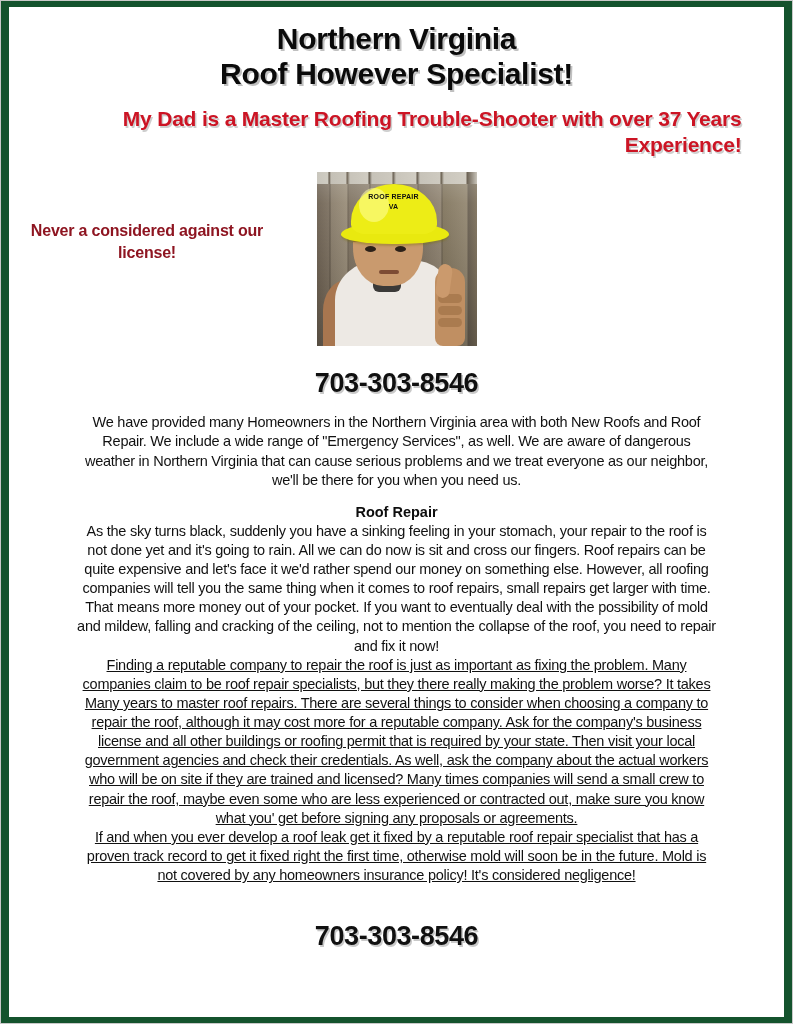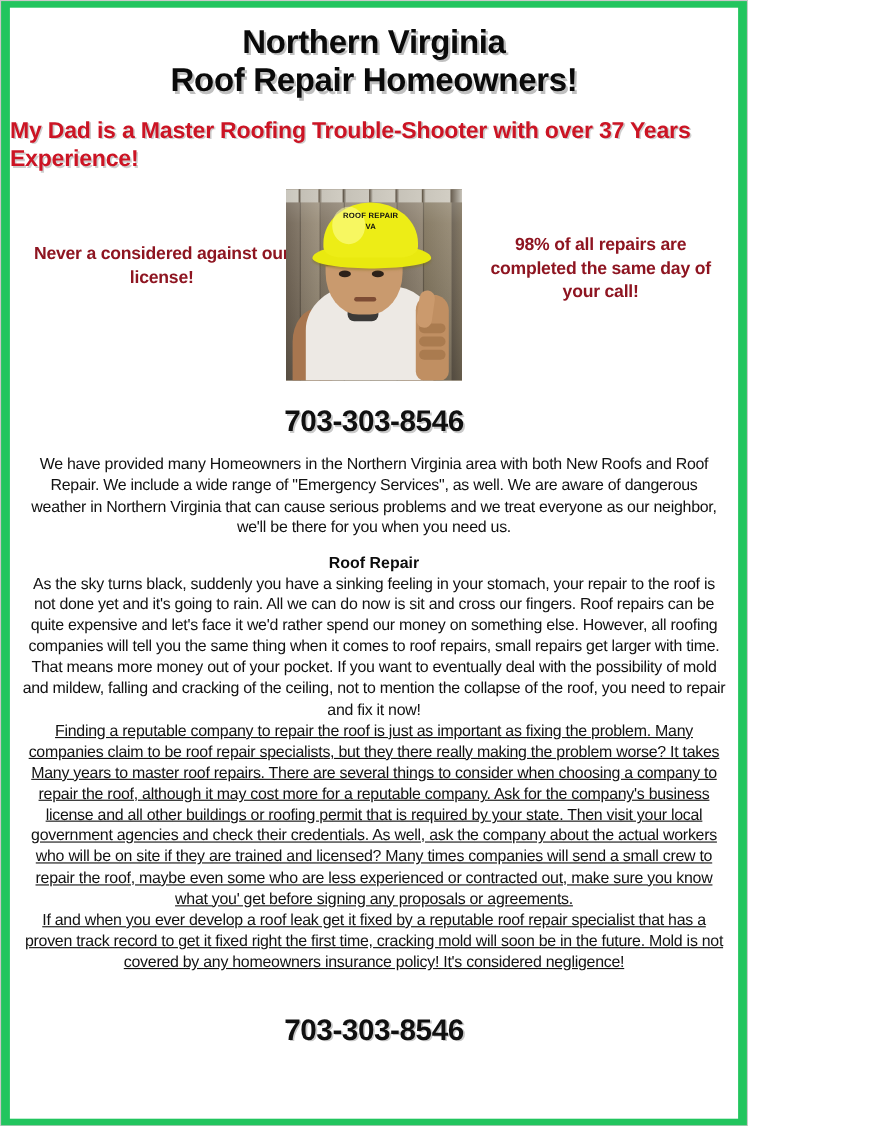--- a/index.html
+++ b/index.html
@@ -2,23 +2,23 @@
 <html><head>
 <meta charset="utf-8">
 <style>
   html, body {
     margin: 0;
     padding: 0;
     background: #ffffff;
   }
   .page {
     position: relative;
-    width: 680px;
+    width: 793px;
     height: 1024px;
-    background: #22c55e;
+    background: #14532d;
     border: 1px solid #c9c9c9;
     box-sizing: border-box;
     overflow: hidden;
     font-family: "Liberation Sans", sans-serif;
     color: #111111;
   }
   .inner {
     position: absolute;
     left: 8px;
     top: 6px;
@@ -36,21 +36,21 @@
     letter-spacing: -0.3px;
     color: #0a0a0a;
     text-shadow: 2px 2px 0 rgba(140,140,140,0.55);
     margin: 14px 0 0 0;
     padding: 0 40px;
   }
   .headline .l2 { display: block; }
 
   
   .subtitle {
-    text-align: left;
+    text-align: right;
     font-weight: bold;
     font-size: 21px;
     line-height: 1.25;
     color: #CC1424;
     text-shadow: 1.5px 1.5px 0 rgba(190,190,190,0.75);
     margin: 14px auto 0 auto;
     max-width: 690px;
     letter-spacing: -0.2px;
   }
 
@@ -308,21 +308,21 @@
   }
 </style>
 </head>
 <body>
 
 <div class="page">
   <div class="inner">
 
     <h1 class="headline">
       <span>Northern Virginia</span>
-      <span class="l2">Roof Repair Homeowners!</span>
+      <span class="l2">Roof However Specialist!</span>
     </h1>
 
     <div class="subtitle">My Dad is a Master Roofing Trouble-Shooter with over 37 Years Experience!</div>
 
     <div class="band">
 
       <div class="blurb blurb-left">Never a considered against our license!</div>
 
       <div class="photo-wrap">
         <div class="photo">
@@ -344,31 +344,30 @@
           <div class="thumb"></div>
           <div class="hat-brim"></div>
           <div class="hat-dome"></div>
           <div class="hat-text">
             <div>ROOF REPAIR</div>
             <div>VA</div>
           </div>
         </div>
       </div>
 
-      <div class="blurb blurb-right">98% of all repairs are completed the same day of your call!</div>
     </div>
 
     <div class="phone phone-top">703-303-8546</div>
 
     <div class="body-copy">
       <p class="para gap-before">We have provided many Homeowners in the Northern Virginia area with both New Roofs and Roof Repair. We include a wide range of "Emergency Services", as well. We are aware of dangerous weather in Northern Virginia that can cause serious problems and we treat everyone as our neighbor, we'll be there for you when you need us.</p>
 
       <div class="section-head">Roof Repair</div>
 
       <p class="para">As the sky turns black, suddenly you have a sinking feeling in your stomach, your repair to the roof is not done yet and it's going to rain. All we can do now is sit and cross our fingers. Roof repairs can be quite expensive and let's face it we'd rather spend our money on something else. However, all roofing companies will tell you the same thing when it comes to roof repairs, small repairs get larger with time. That means more money out of your pocket. If you want to eventually deal with the possibility of mold and mildew, falling and cracking of the ceiling, not to mention the collapse of the roof, you need to repair and fix it now!</p>
       <p class="para">Finding a reputable company to repair the roof is just as important as fixing the problem. Many companies claim to be roof repair specialists,  but they there really making the problem worse? It takes Many years to master roof repairs. There are several things to consider when choosing a company to repair the roof, although it may cost more for a reputable company. Ask for the company's business license and all other buildings or roofing permit that is required by your state. Then visit your local government agencies and check their credentials. As well, ask the company about the actual workers who will be on site if they are trained and licensed? Many times companies will send a small crew to repair the roof, maybe even some who are less experienced or contracted out, make sure you know what you' get before signing any proposals or agreements.</p>
-      <p class="para">If and when you ever develop a roof leak get it fixed by a reputable roof repair specialist that has a proven track record to get it fixed right the first time, cracking mold will soon be in the future. Mold is not covered by any homeowners insurance policy! It's considered negligence!</p>
+      <p class="para">If and when you ever develop a roof leak get it fixed by a reputable roof repair specialist that has a proven track record to get it fixed right the first time, otherwise mold will soon be in the future. Mold is not covered by any homeowners insurance policy! It's considered negligence!</p>
     </div>
 
     <div class="phone phone-bottom">703-303-8546</div>
 
   </div>
 </div>
 
 </body></html>

